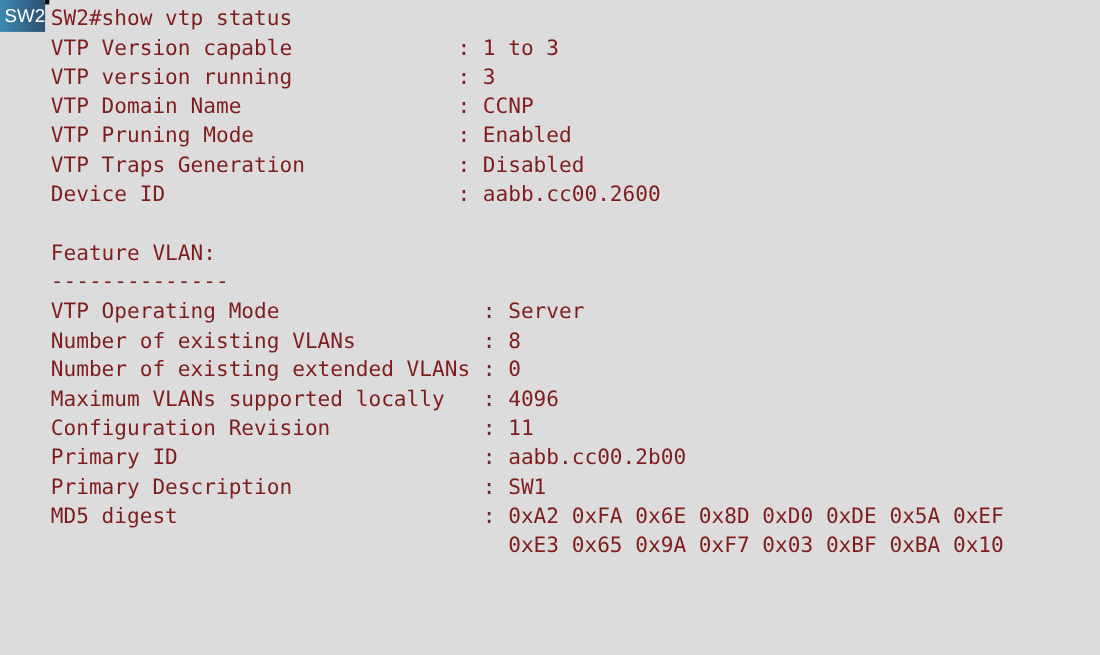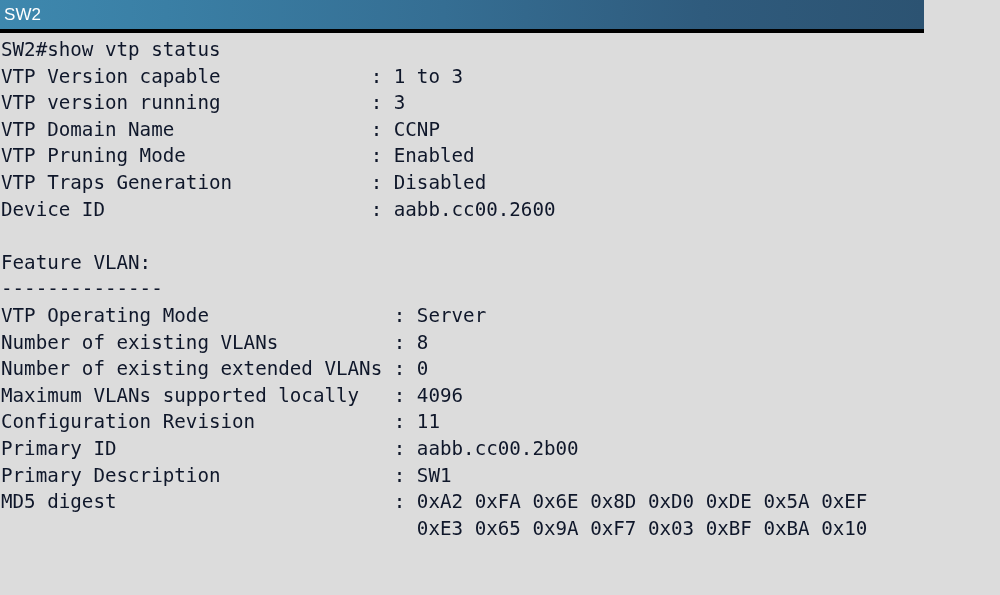--- a/index.html
+++ b/index.html
@@ -13,21 +13,20 @@
     font-family: "DejaVu Sans Mono", monospace;
     overflow: hidden;
   }
 
   #app-window {
     position: relative;
     width: 924px;
     height: 595px;
     background: #dcdcdc;
     display: flex;
-    flex-direction: column;
   }
 
   
   #title-bar {
     position: relative;
     height: 29px;
     flex: 0 0 29px;
     background: linear-gradient(to right, #3e88ae 0%, #3a7fa5 18%, #356e93 48%, #2f5b7d 76%, #2c5372 100%);
     display: flex;
     align-items: center;
@@ -56,21 +55,21 @@
     padding: 4px 0 0 1px;
     box-sizing: border-box;
     overflow: hidden;
   }
   #terminal-output {
     margin: 0;
     padding: 0;
     font-family: "DejaVu Sans Mono", monospace;
     font-size: 19.2px;
     line-height: 26.6px;
-    color: #0f172a;
+    color: #7f1d1d;
     white-space: pre;
     letter-spacing: 0px;
   }
   .term-line {
     display: block;
     height: 26.6px;
     white-space: pre;
   }
 </style>
 </head>

